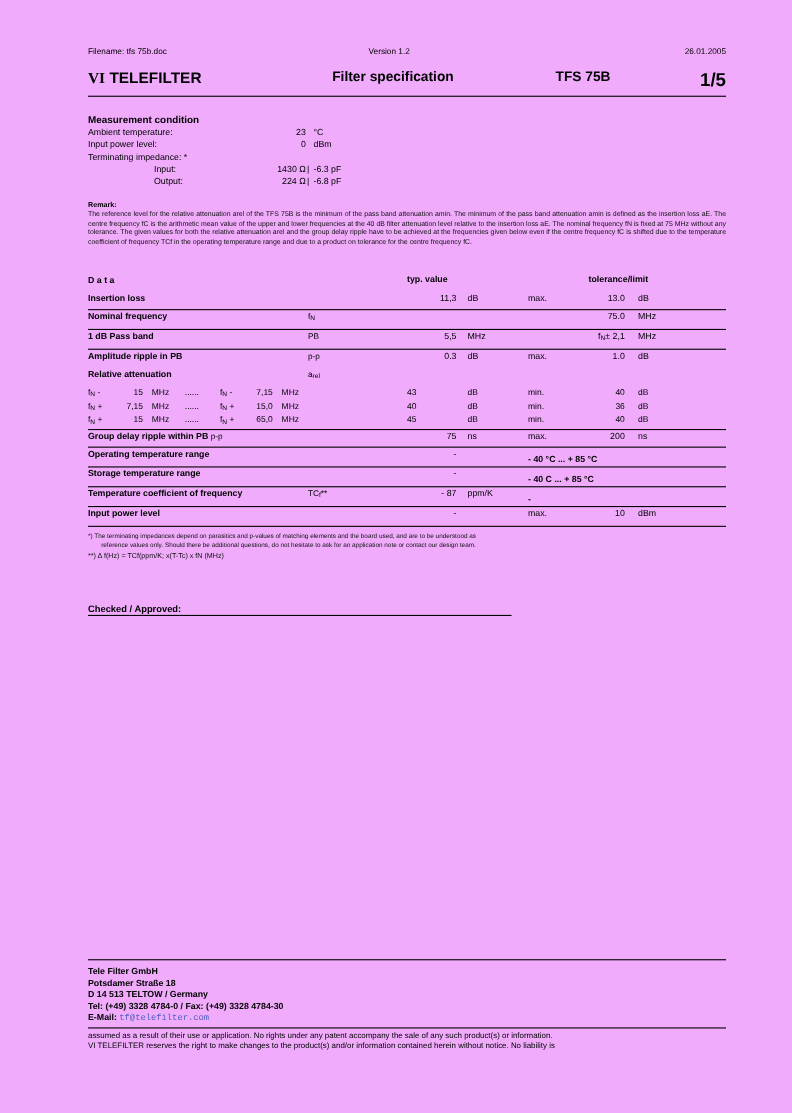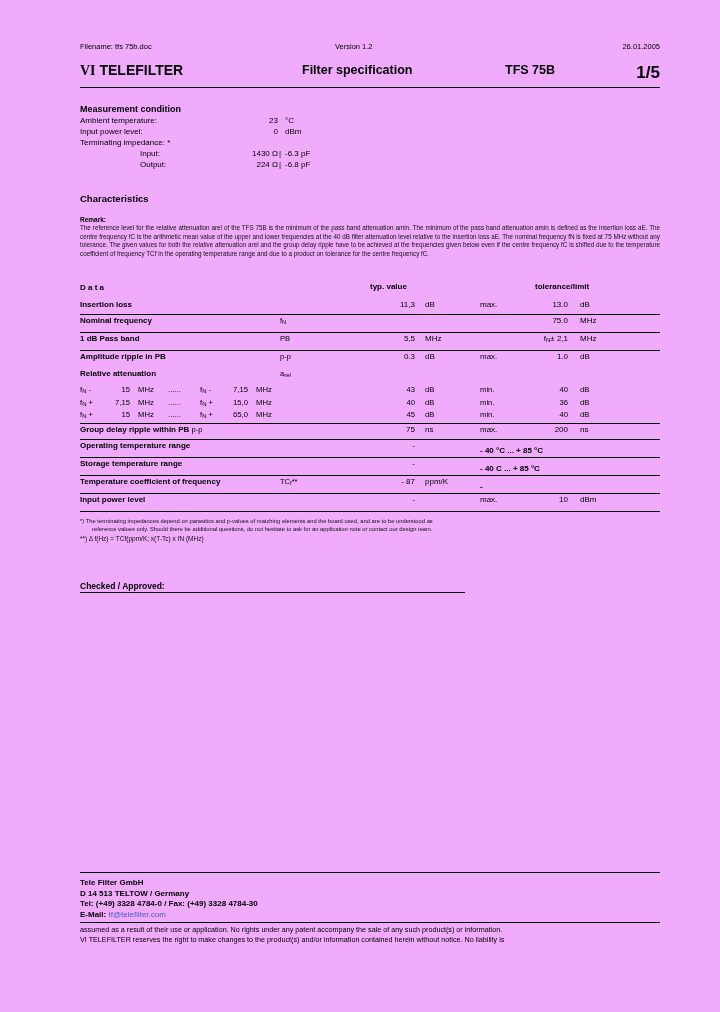--- a/index.html
+++ b/index.html
@@ -174,21 +174,21 @@
     position: relative; height: 12.5px;
     font-size: 7.7px;
   }
   .band .b1 { position: absolute; left: 0; }
   .band .b2 { position: absolute; left: 28px; width: 22px; text-align: right;}
   .band .b3 { position: absolute; left: 58px; }
   .band .b4 { position: absolute; left: 88px; }
   .band .b5 { position: absolute; left: 120px; }
   .band .b6 { position: absolute; left: 142px; width: 26px; text-align: right; }
   .band .b7 { position: absolute; left: 176px; }
-  .band .bv { position: absolute; left: 290px; width: 45px; text-align: right; }
+  .band .bv { position: absolute; left: 290px; width: 45px; }
   .band .bu { position: absolute; left: 345px; }
   .band .bq { position: absolute; left: 400px; }
   .band .bt { position: absolute; left: 440px; width: 48px; text-align: right; }
   .band .btu { position: absolute; left: 500px; }
 
   
   .fn {
     margin-top: 5px;
     font-size: 5.8px;
     line-height: 8px;
@@ -224,20 +224,21 @@
     margin-top: 5px;
     font-size: 8px;
     font-weight: bold;
     line-height: 10.5px;
   }
   .addr .mail { font-weight: bold; }
   .addr .mail a, .addr .mail .val {
     color: #4a5fbf;
     font-weight: normal;
     text-decoration: none;
+    font-family: Liberation Mono, monospace;
   }
   .disclaimer {
     margin-top: 2px;
     border-top: 1.1px solid #000;
     padding-top: 2px;
     font-size: 7.2px;
     line-height: 9.6px;
   }
 </style>
 </head>
@@ -287,21 +288,20 @@
       </div>
 
       <div class="mc-row">
         <span class="mc-label ind">Output:</span>
         <span class="mc-imp">224 Ω</span>
         <span class="mc-sep">|</span>
         <span class="mc-cap">-6.8 pF</span>
       </div>
     </div>
 
-    <div class="charh">Characteristics</div>
     <div class="remark-label">Remark:</div>
     <div class="remark">The reference level for the relative attenuation arel of the TFS 75B is the minimum of the pass band attenuation amin. The minimum of the pass band attenuation amin is defined as the insertion loss aE. The centre frequency fC is the arithmetic mean value of the upper and lower frequencies at the 40 dB filter attenuation level relative to the insertion loss aE. The nominal frequency fN is fixed at 75 MHz without any tolerance. The given values for both the relative attenuation arel and the group delay ripple have to be achieved at the frequencies given below even if the centre frequency fC is shifted due to the temperature coefficient of frequency TCf in the operating temperature range and due to a product on tolerance for the centre frequency fC.</div>
 
     <div class="tbl">
 
       <div class="trow tall">
         <span class="c-name">D a t a</span>
         <span class="hdr-typ">typ. value</span>
         <span class="hdr-tol">tolerance/limit</span>
       </div>
@@ -444,20 +444,21 @@
     </div>
     <div class="fn fn2">**) Δ f(Hz) = TCf(ppm/K; x(T-Tc) x fN (MHz)</div>
 
     <div class="sig-chk">Checked / Approved:</div>
   </div>
 
   <div class="footer">
     <div class="frule"></div>
     <div class="addr">
       <div>Tele Filter GmbH</div>
+      <div>Potsdamer Straße 18</div>
       <div>D 14 513 TELTOW / Germany</div>
       <div>Tel: (+49) 3328 4784-0 / Fax: (+49) 3328 4784-30</div>
       <div class="mail"><span>E-Mail: </span><span class="val">tf@telefilter.com</span></div>
     </div>
     <div class="disclaimer">
       <div>assumed as a result of their use or application.  No rights under any patent accompany the sale of any such product(s) or information.</div>
       <div>VI TELEFILTER reserves the right to make changes to the product(s) and/or information contained herein without notice.  No liability is</div>
     </div>
   </div>
 </div>

